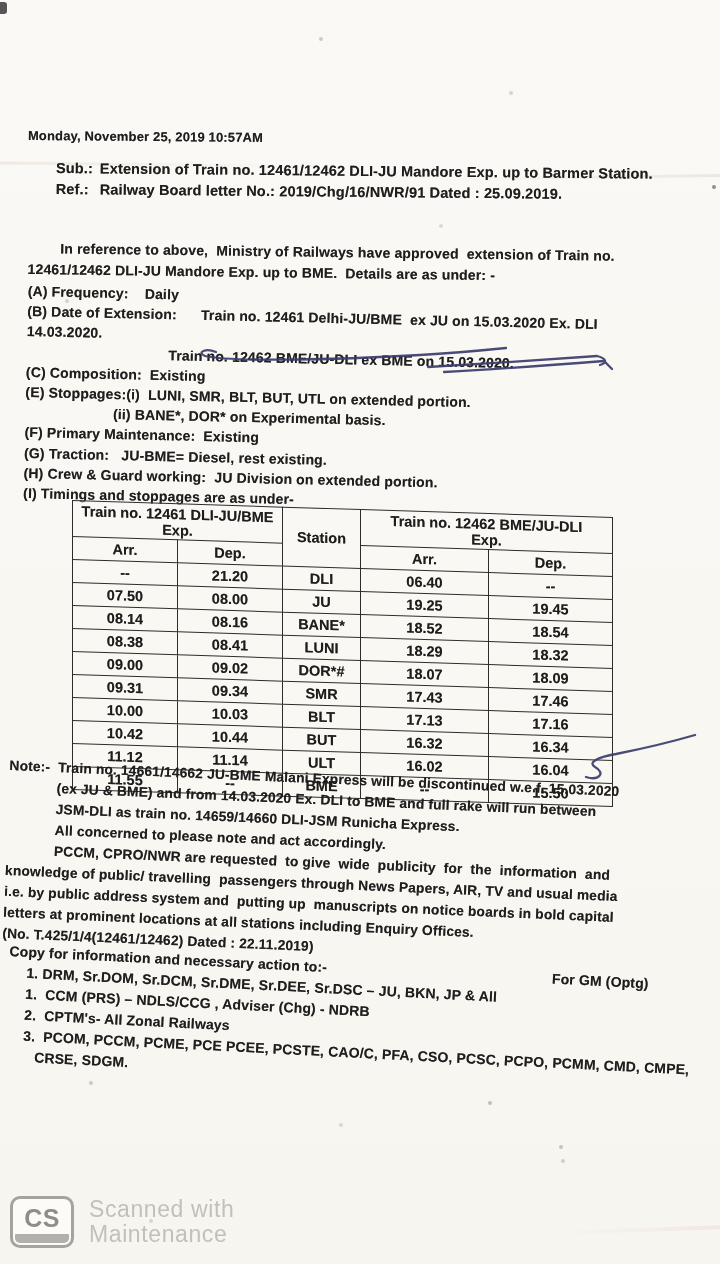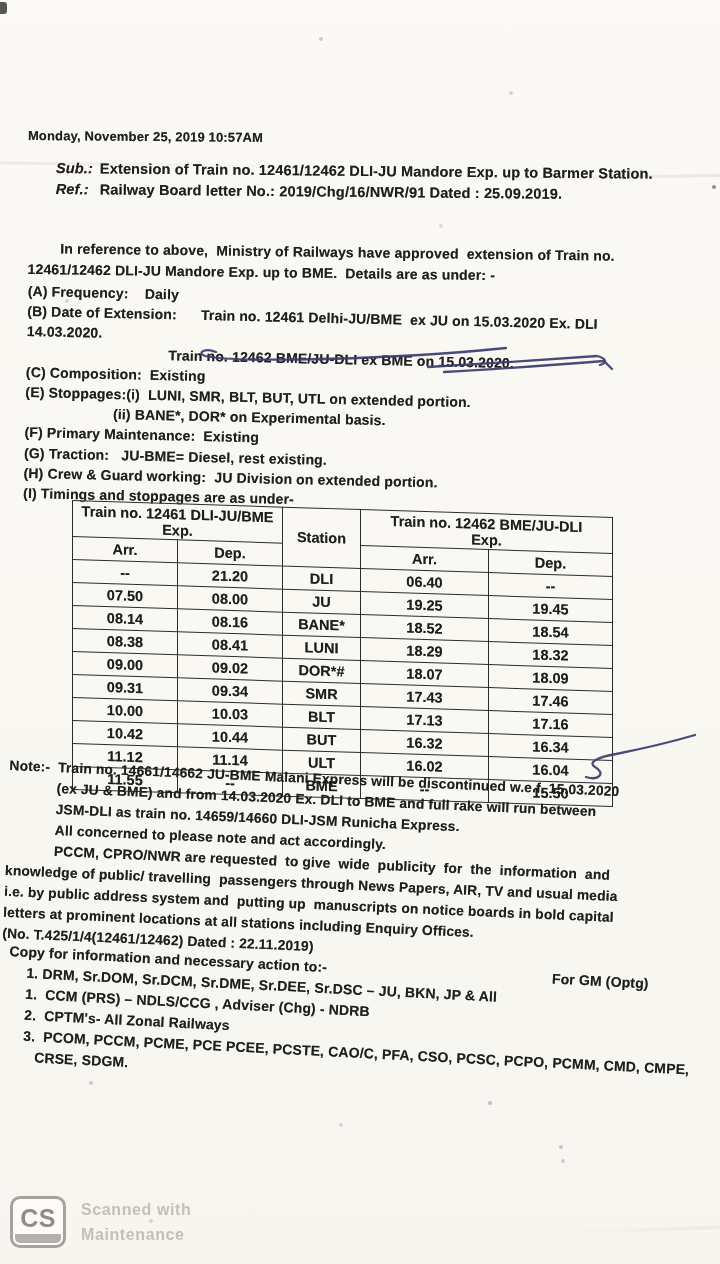--- a/index.html
+++ b/index.html
@@ -12,21 +12,21 @@
     color:#1e1e1e;
   }
   .txt{position:absolute;font-weight:700;letter-spacing:.15px;
        text-shadow:0 0 .5px rgba(20,20,20,.55);}
   .pre{white-space:pre-wrap;}
 
   .date-line{left:28px;top:128px;font-size:13px;transform:rotate(.5deg);transform-origin:0 0;}
 
   .subref{left:56px;top:160px;width:660px;font-size:14.5px;transform:rotate(.55deg);transform-origin:0 0;}
   .subref .row{display:flex;margin-bottom:5px;}
-  .subref .lbl{width:44px;flex:0 0 44px;font-style:italic;}
+  .subref .lbl{width:44px;flex:0 0 44px;}
   .subref .val{flex:1;}
 
   .intro{left:28px;top:238px;width:688px;font-size:14px;line-height:21px;
          transform:rotate(.75deg);transform-origin:0 0;}
 
   .items{left:28px;top:281px;width:688px;font-size:14px;line-height:20.2px;
          transform:rotate(1.3deg);transform-origin:0 0;}
   .items .line{white-space:pre-wrap;}
   .items .center-line{padding-left:142px;}
   .items .indent-2{padding-left:88px;}
@@ -50,27 +50,27 @@
   .copy{left:10px;top:941px;width:702px;font-size:14px;line-height:21px;
         transform:rotate(2.9deg);transform-origin:0 0;}
   .copy .head-row{display:flex;justify-content:space-between;}
   .copy .sig{margin-right:62px;}
   .copy .li{padding-left:30px;text-indent:-12px;white-space:pre-wrap;}
   .copy .li.first{padding-left:22px;text-indent:-4px;}
 
   .ink-svg{position:absolute;left:0;top:0;pointer-events:none;}
 
   .footer{position:absolute;left:10px;top:1196px;display:flex;align-items:center;gap:15px;}
-  .cs-logo{width:56px;height:52px;border:3px solid #a5a39e;border-radius:10px;
+  .cs-logo{width:64px;height:52px;border:3px solid #a5a39e;border-radius:10px;
            background:#fcfbf8;position:relative;box-sizing:border-box;}
   .cs-logo .cs-txt{position:absolute;left:0;right:0;top:5px;text-align:center;
            font-size:25px;font-weight:700;color:#8f8d89;letter-spacing:.5px;}
   .cs-logo .cs-bar{position:absolute;left:2px;right:2px;bottom:2px;height:9px;
            background:#b2b0ab;border-radius:1px 1px 5px 5px;}
-  .cap{font-size:16px;line-height:25px;color:#c3c0ba;font-weight:700;letter-spacing:.6px;}
+  .cap{font-size:23px;line-height:25px;color:#c3c0ba;font-weight:400;letter-spacing:.6px;}
 
   .corner-mark{position:absolute;left:0;top:2px;width:7px;height:12px;background:#3a3a3a;
                border-radius:0 3px 3px 0;opacity:.85;}
   .streak{position:absolute;opacity:.5;}
   .s1{left:0;top:163px;width:300px;height:3px;background:linear-gradient(90deg,rgba(198,160,140,.35),rgba(198,160,140,0));transform:rotate(.6deg);}
   .s2{left:430px;top:176px;width:290px;height:3px;background:linear-gradient(90deg,rgba(170,150,130,0),rgba(170,150,130,.35));transform:rotate(-.8deg);}
   .s3{left:560px;top:1228px;width:160px;height:4px;background:linear-gradient(90deg,rgba(215,180,165,0),rgba(215,180,165,.4));transform:rotate(-2deg);}
   .specks{position:absolute;left:0;top:0;width:2px;height:2px;background:transparent;border-radius:50%;
     box-shadow:320px 38px 0 1px rgba(70,70,70,.25), 510px 92px 0 1px rgba(70,70,70,.2),
       713px 186px 0 1px rgba(40,40,40,.5), 66px 300px 0 1px rgba(70,70,70,.2),

